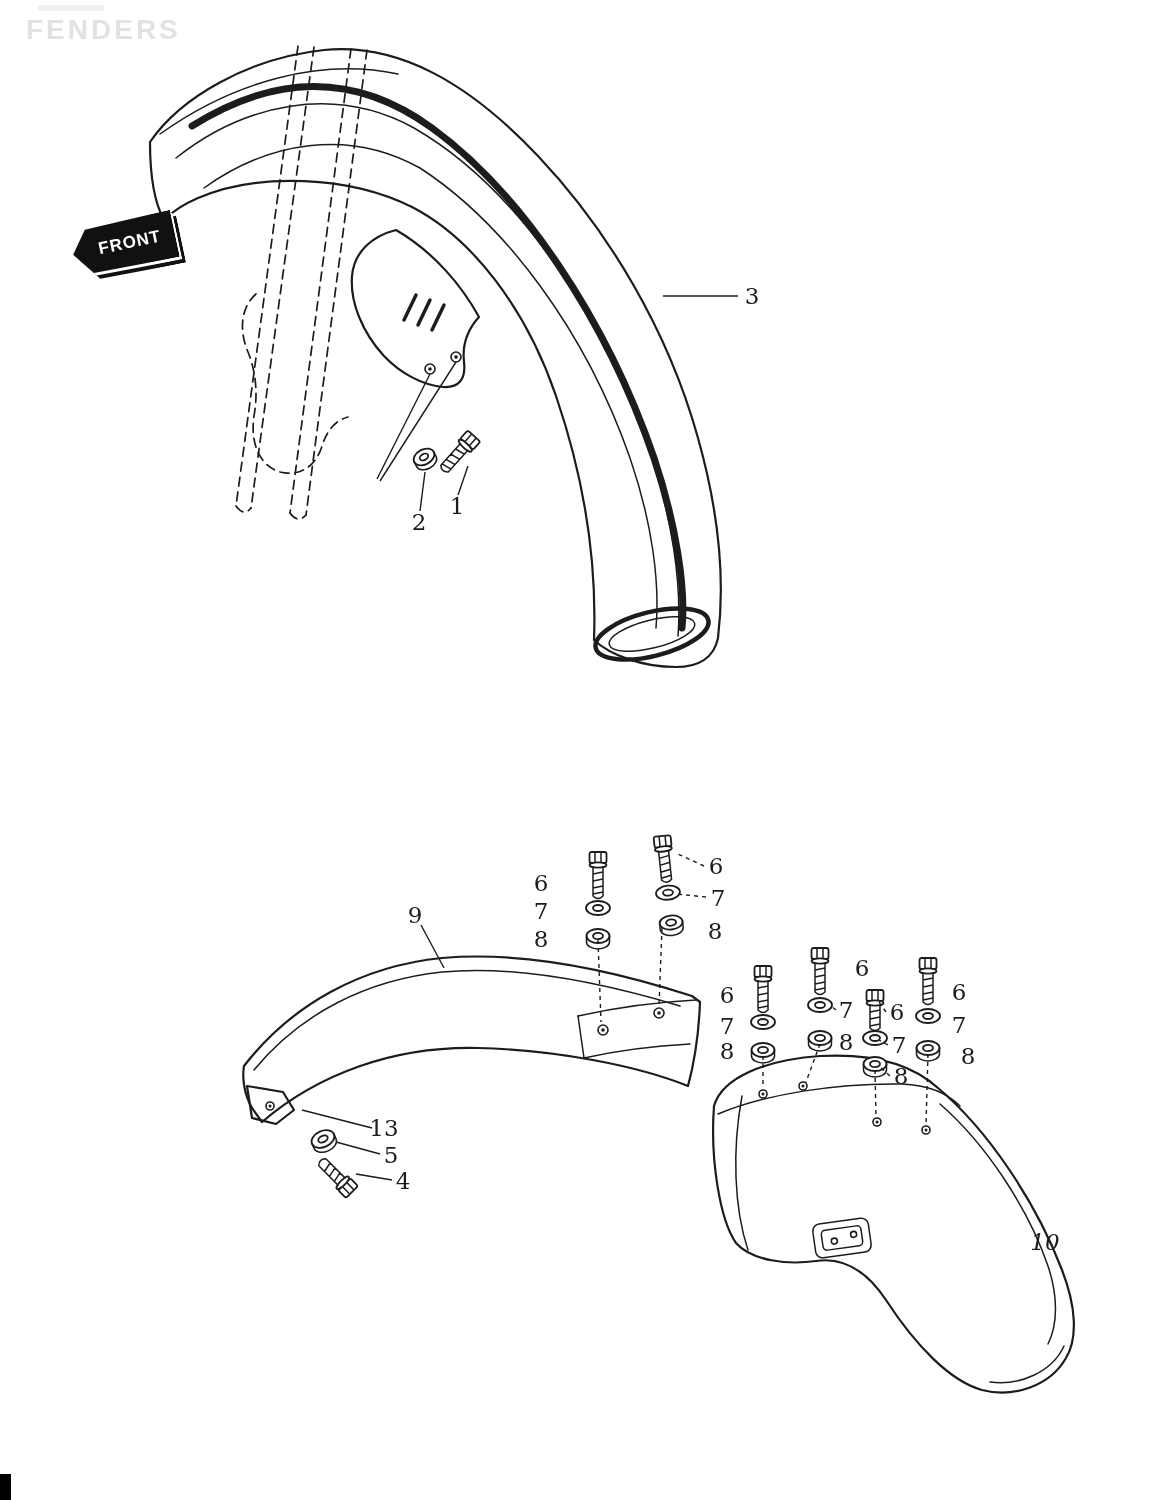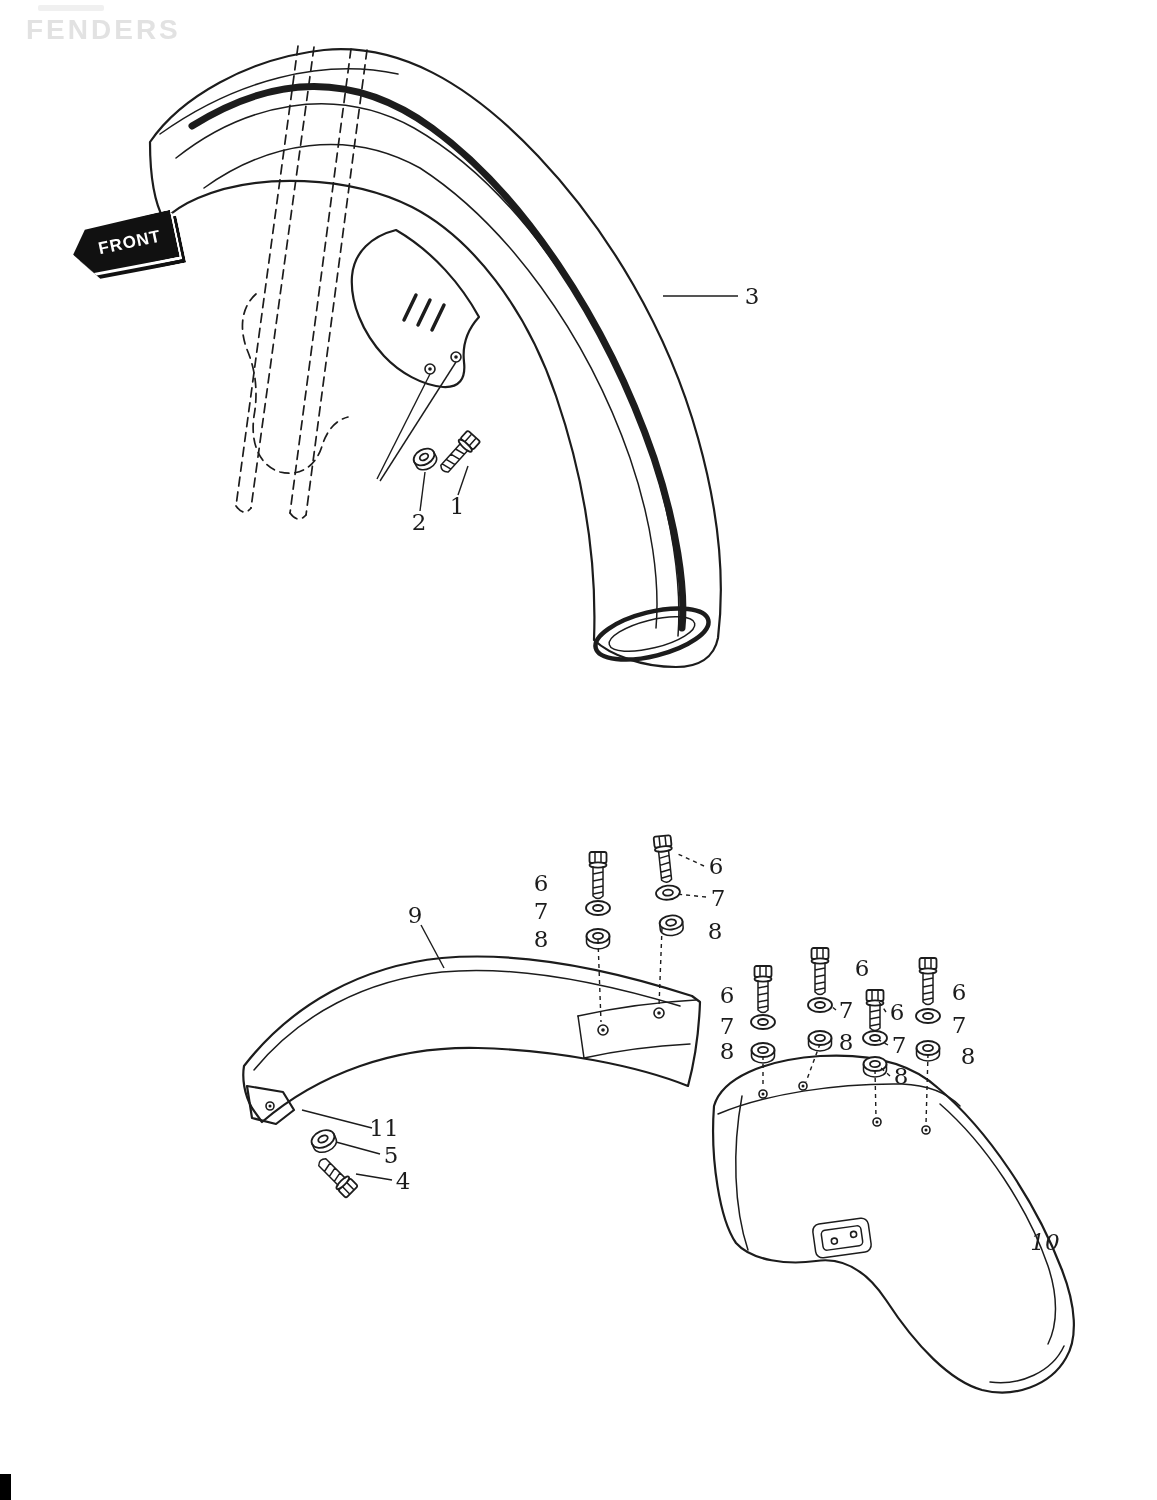--- a/index.html
+++ b/index.html
@@ -352,20 +352,20 @@
       <span class="callout" style="left: 727px; top: 1051px;">8</span>
       <span class="callout" style="left: 862px; top: 968px;">6</span>
       <span class="callout" style="left: 846px; top: 1010px;">7</span>
       <span class="callout" style="left: 846px; top: 1042px;">8</span>
       <span class="callout" style="left: 897px; top: 1012px;">6</span>
       <span class="callout" style="left: 899px; top: 1045px;">7</span>
       <span class="callout" style="left: 901px; top: 1076px;">8</span>
       <span class="callout" style="left: 959px; top: 992px;">6</span>
       <span class="callout" style="left: 959px; top: 1025px;">7</span>
       <span class="callout" style="left: 968px; top: 1056px;">8</span>
-      <span class="callout" style="left: 384px; top: 1128px;">11</span>
+      <span class="callout" style="left: 384px; top: 1128px;">13</span>
       <span class="callout" style="left: 391px; top: 1155px;">5</span>
       <span class="callout" style="left: 403px; top: 1181px;">4</span>
       <span class="callout" style="left: 1045px; top: 1242px; font-style: italic;">10</span>
     </div>
 
   <div class="page-mark"></div>
 </div>
 
 </body></html>

